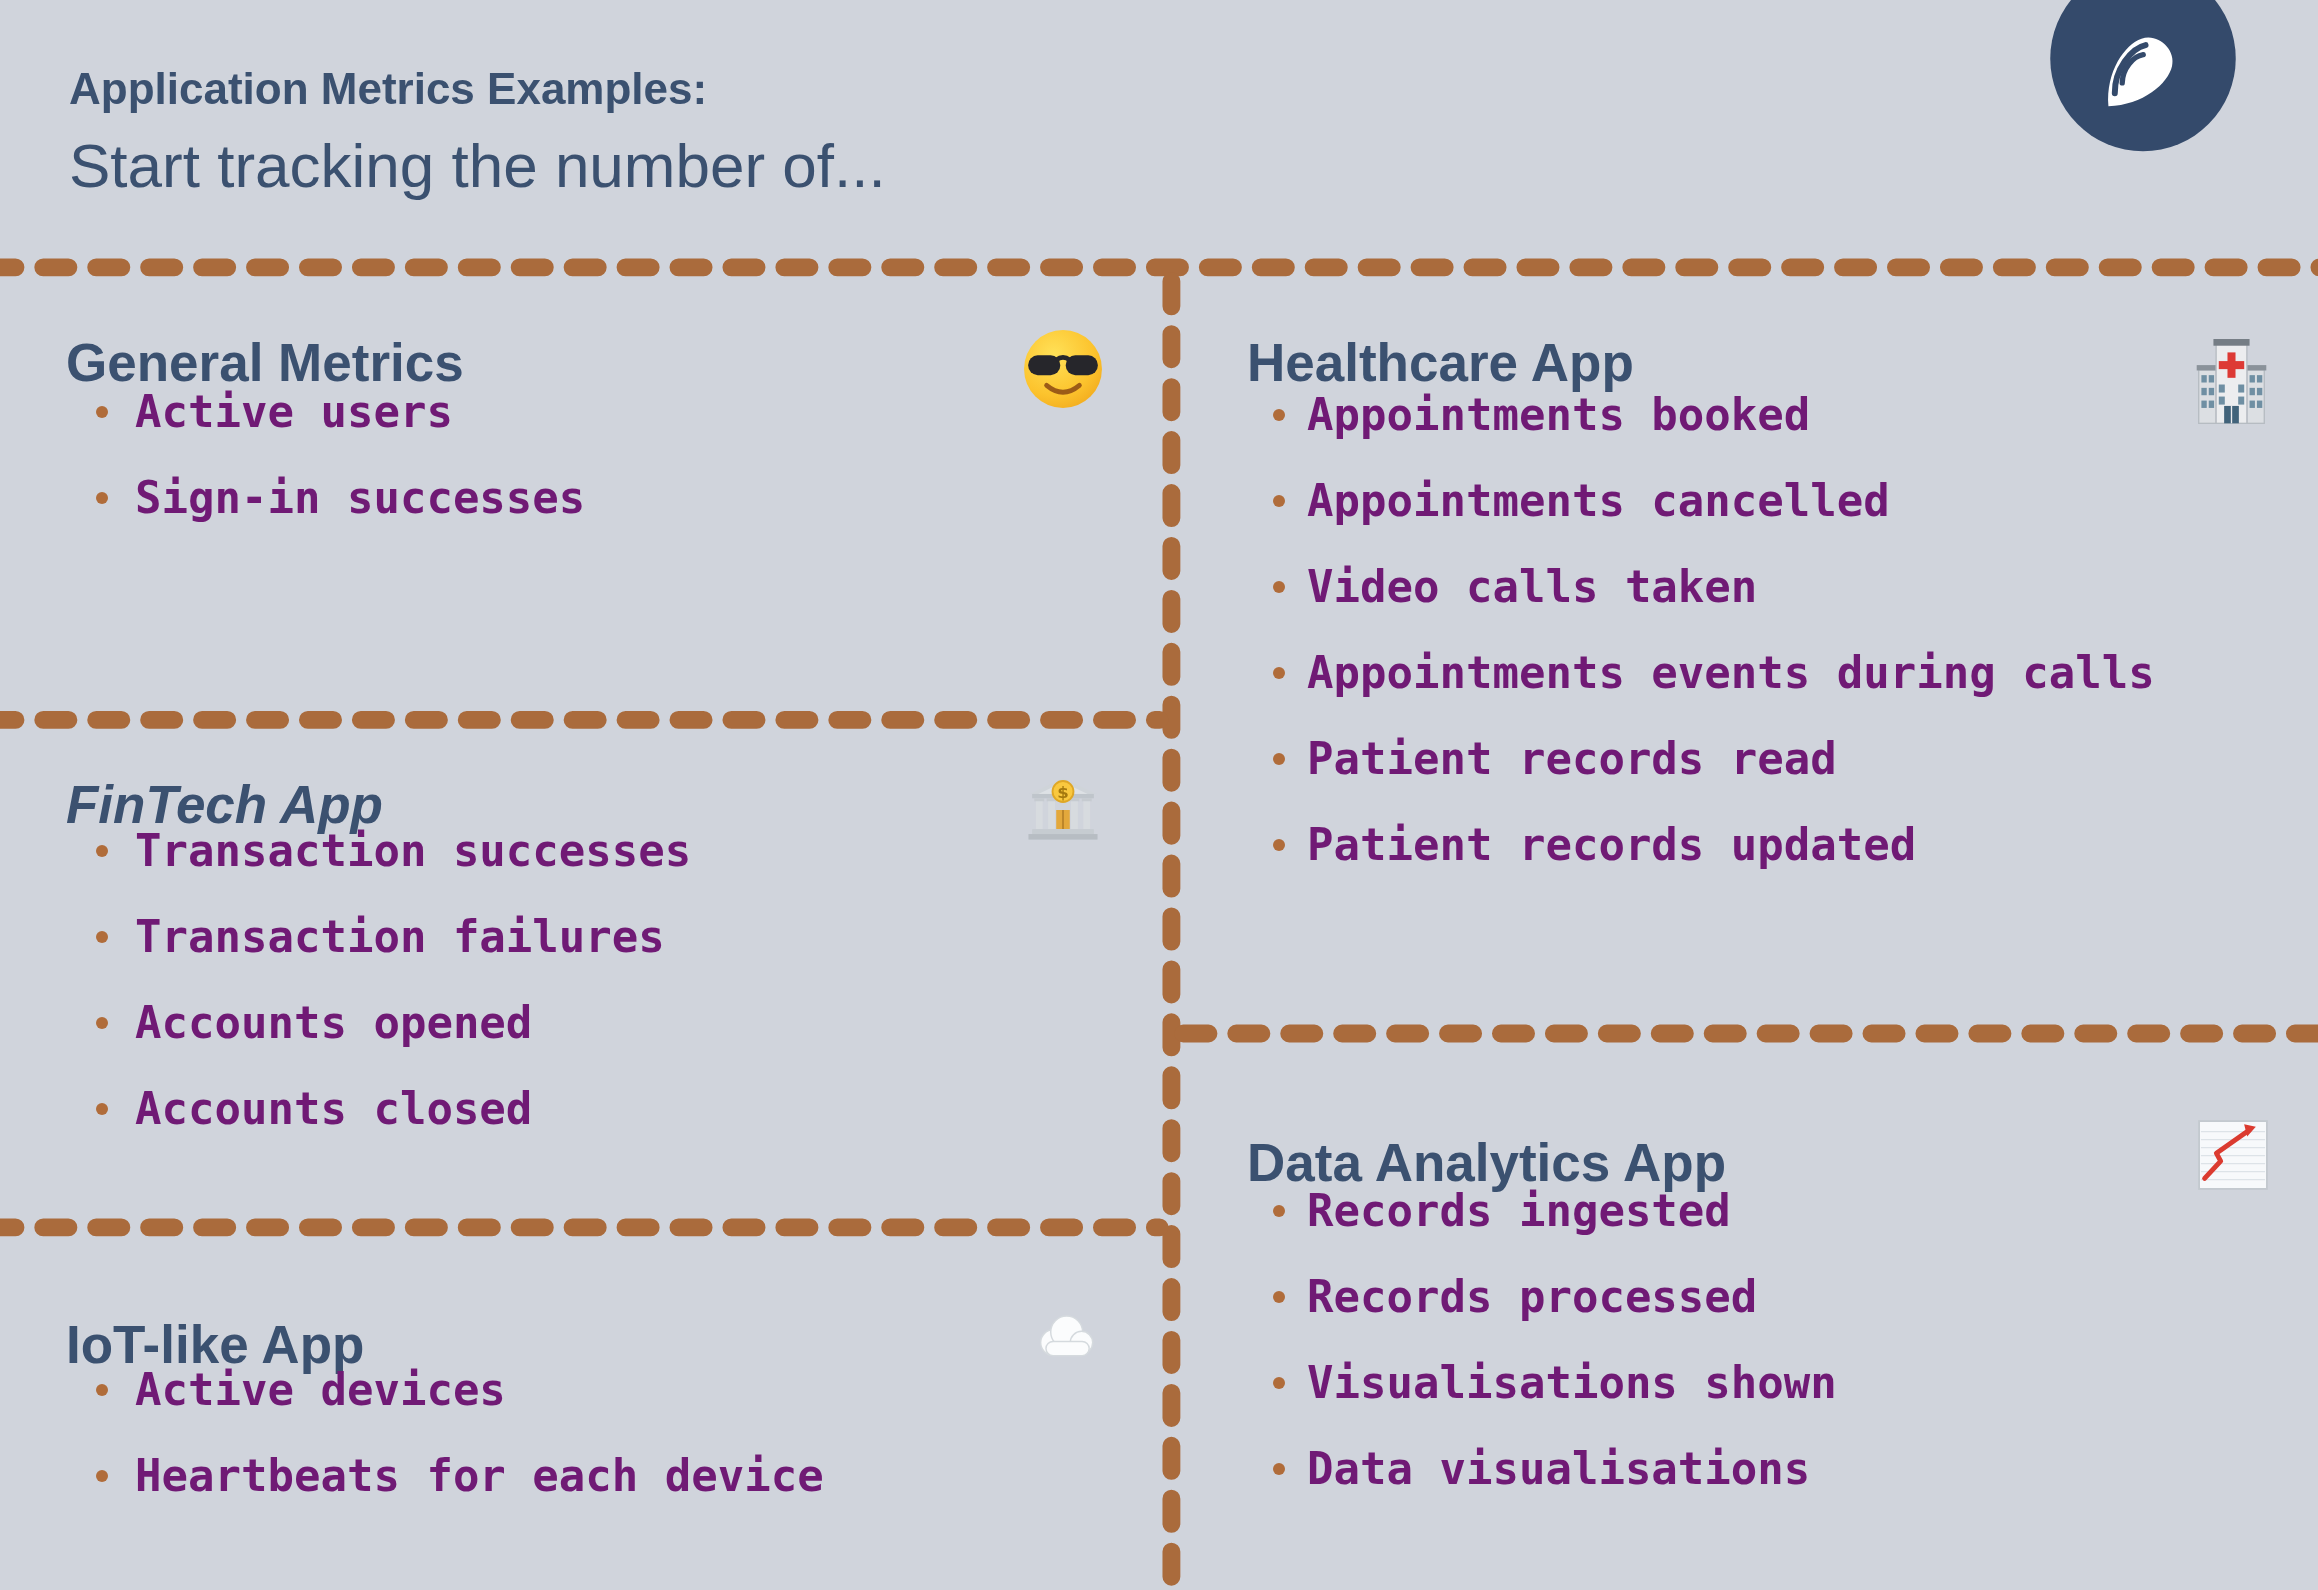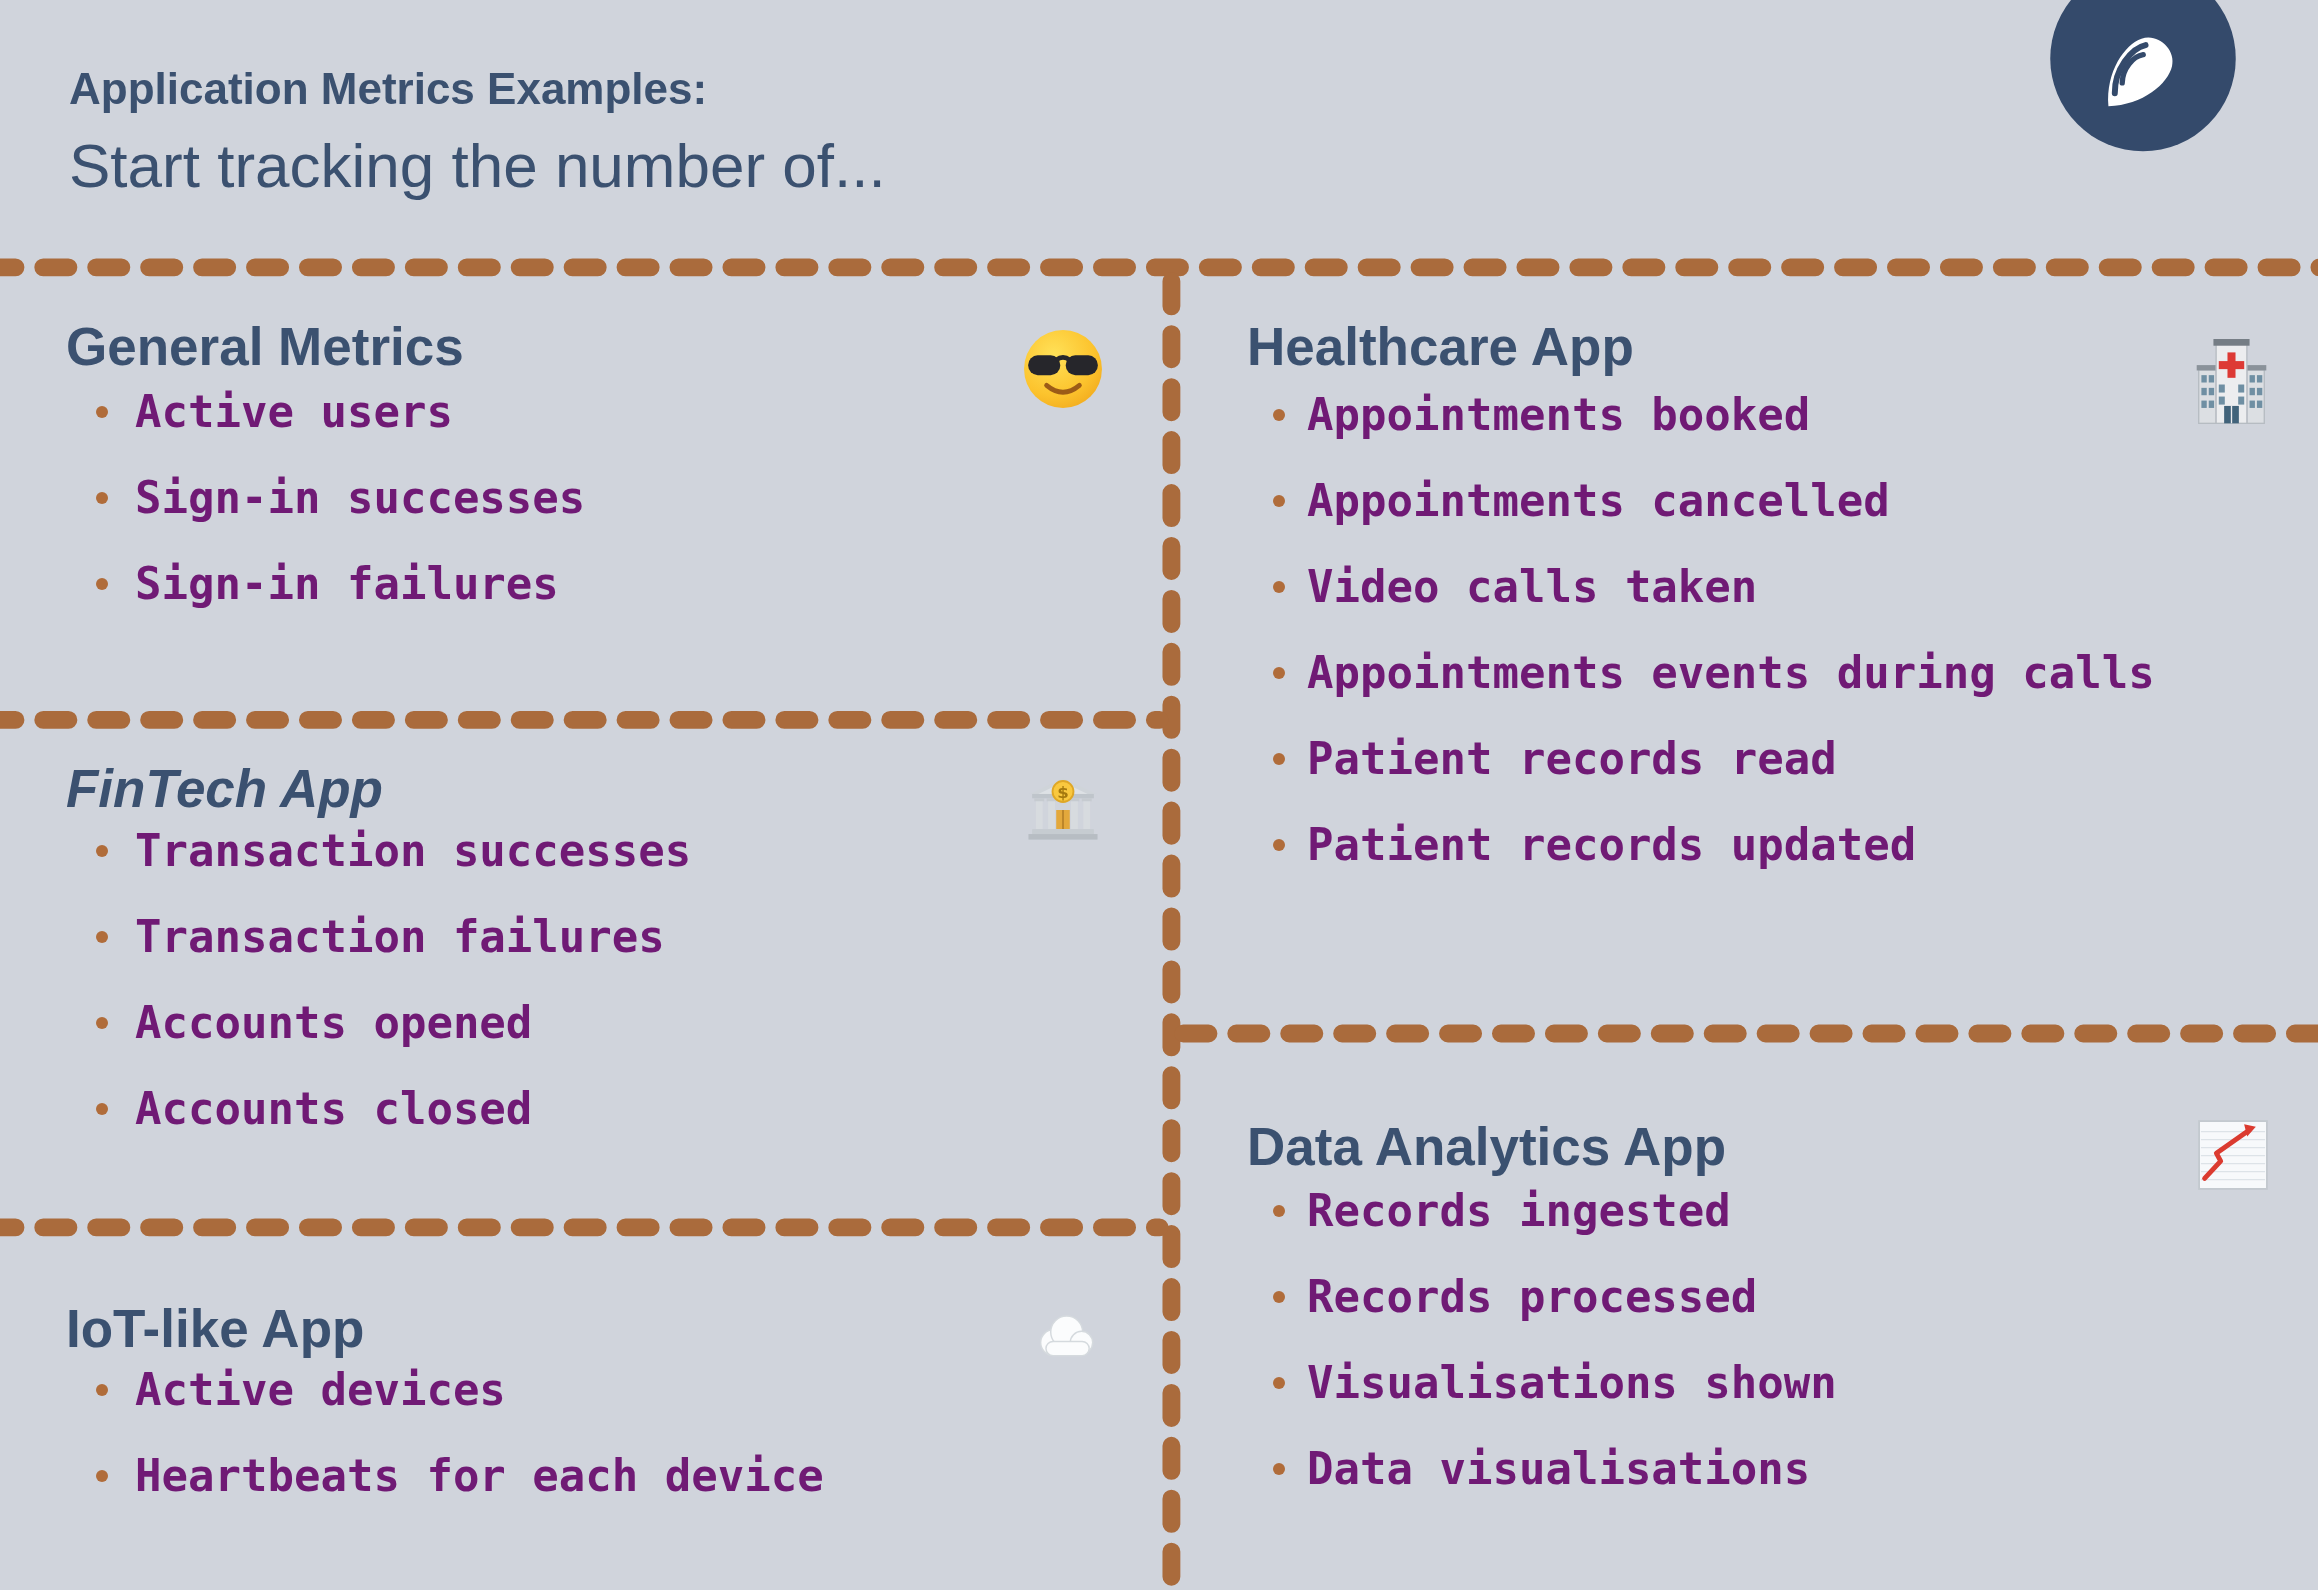--- a/index.html
+++ b/index.html
@@ -13,21 +13,21 @@
   
   .title-line1{left:69px;top:65px;font-size:44px;font-weight:700;color:#3b5170;line-height:1.1;white-space:nowrap;}
   .title-line2{left:69px;top:132px;font-size:62px;font-weight:400;color:#3b5170;line-height:1.1;white-space:nowrap;}
   #logo{left:2037px;top:-37px;width:212px;height:199px;}
 
   
   #grid{left:0;top:0;width:2319px;height:1590px;}
   #grid line{stroke:#aa6b3c;stroke-width:27;stroke-linecap:round;stroke-dasharray:38 42;}
 
   
-  .heading{font-size:53px;font-weight:700;color:#3b5170;line-height:66px;white-space:nowrap;letter-spacing:0;}
+  .heading{font-size:53px;font-weight:700;color:#3b5170;line-height:66px;white-space:nowrap;letter-spacing:0;margin-top:16px;}
   #h-general{left:66px;top:314px;}
   #h-fintech{left:66px;top:756px;font-style:italic;}
   #h-iot{left:66px;top:1296px;}
   #h-health{left:1247px;top:314px;}
   #h-analytics{left:1247px;top:1114px;}
 
   
   .items{color:#b06c3a;}
   .item{position:relative;height:86px;line-height:86px;white-space:nowrap;
         padding-left:69px;font-family:"DejaVu Sans Mono",monospace;
@@ -82,21 +82,20 @@
   </defs>
   <circle cx="60" cy="60" r="57" fill="url(#gy)"></circle>
   <rect x="9" y="40" width="47" height="29" rx="14" fill="#26262b"></rect>
   <rect x="64" y="40" width="47" height="29" rx="14" fill="#26262b"></rect>
   <path d="M50,47 q10,-8 20,0" stroke="#26262b" stroke-width="7" fill="none"></path>
   <path d="M36,84 q24,20 48,0" stroke="#9c5b17" stroke-width="7" fill="none" stroke-linecap="round"></path>
 </svg>
 <div id="i-general" class="abs items">
     <div class="item"><span class="dot"></span><span>Active users</span></div>
     <div class="item"><span class="dot"></span><span>Sign-in successes</span></div>
-    <div class="item"><span class="dot"></span><span>Sign-in failures</span></div>
   </div>
 
 <div id="h-fintech" class="abs heading">FinTech App</div>
 <svg id="ic-fintech" class="abs" viewBox="0 0 120 120" xmlns="http://www.w3.org/2000/svg">
   <polygon points="60,8 114,34 6,34" fill="#cfd4d9"></polygon>
   <polygon points="60,15 100,34 20,34" fill="#dde1e5"></polygon>
   <rect x="10" y="34" width="100" height="7" fill="#bfc5cb"></rect>
   <rect x="13.5" y="41" width="16" height="5" fill="#c6cbd0"></rect>
   <rect x="33.5" y="41" width="16" height="5" fill="#c6cbd0"></rect>
   <rect x="70.5" y="41" width="16" height="5" fill="#c6cbd0"></rect>

